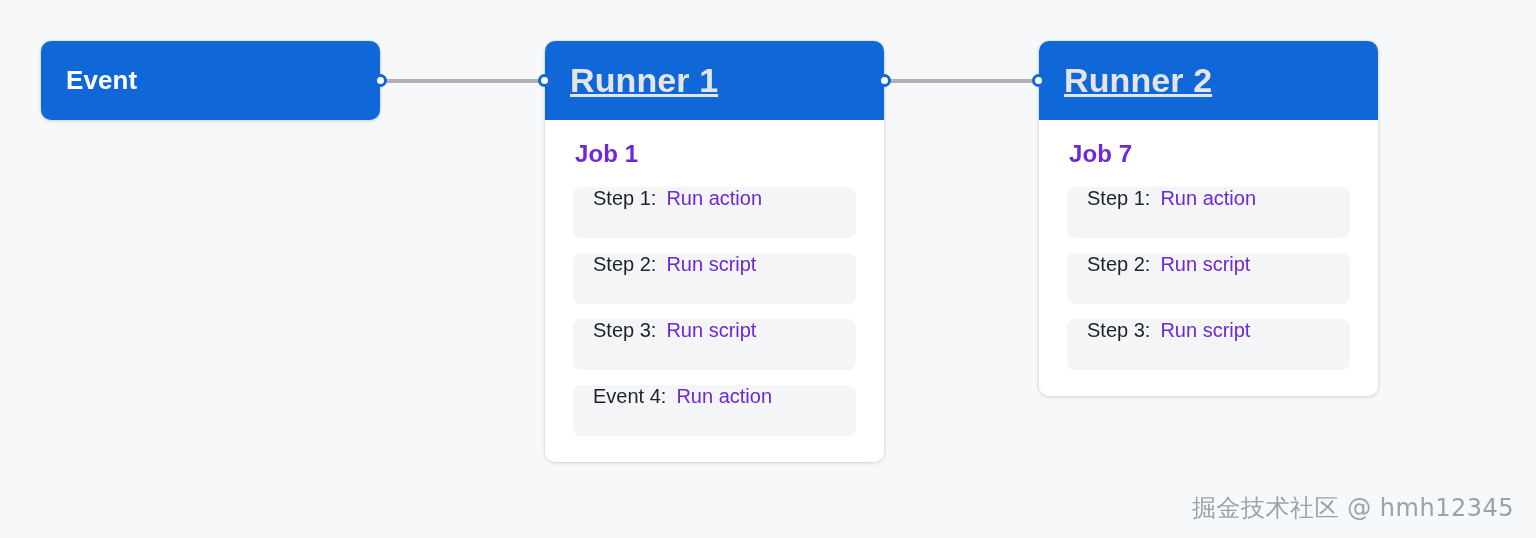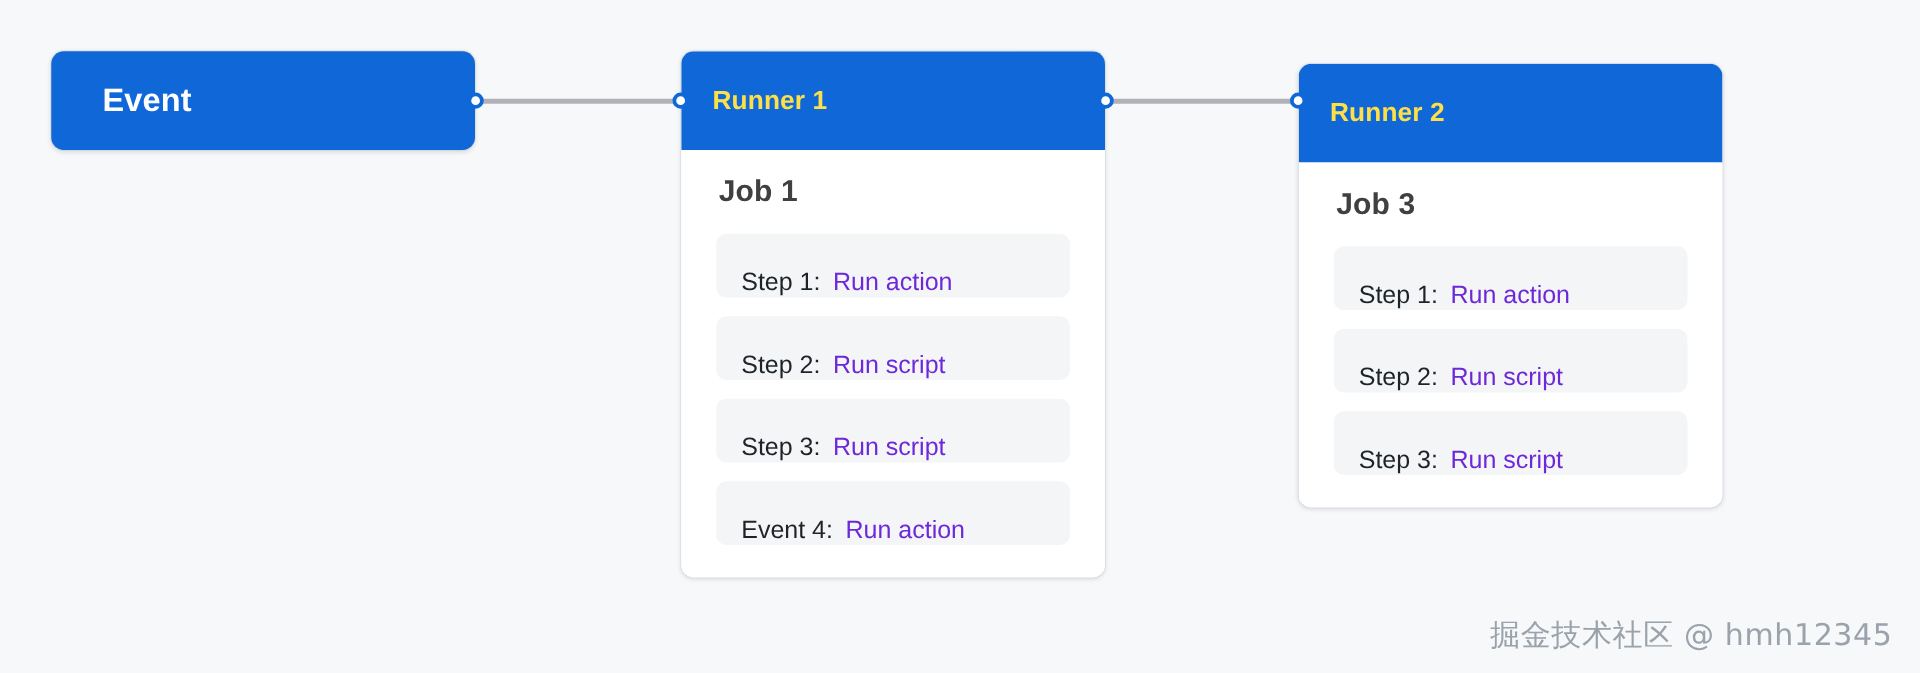--- a/index.html
+++ b/index.html
@@ -66,67 +66,68 @@
     height: 79px;
     background: #1068d8;
     display: flex;
     align-items: center;
   }
   .node-event .event-label {
     color: #ffffff;
     font-size: 26px;
     font-weight: 700;
     letter-spacing: 0.1px;
-    padding-left: 41px;
+    padding-left: 25px;
   }
 
   .node-runner1 { left: 545px;  top: 41px; width: 339px; }
-  .node-runner2 { left: 1039px; top: 51px; width: 339px; }
+  .node-runner2 { left: 1039px; top: 41px; width: 339px; }
 
   .node-header {
     height: 79px;
     background: #1068d8;
     display: flex;
     align-items: center;
     padding-left: 25px;
     box-sizing: border-box;
   }
   .node-header .header-title {
-    color: #fde047;
-    font-size: 21px;
+    color: #e5e5e5;
+    font-size: 34px;
     font-weight: 700;
     letter-spacing: 0.1px;
+    text-decoration: underline;
   }
 
   .node-body {
     background: #ffffff;
     padding: 20px 28px 26px 28px;
     box-sizing: border-box;
   }
 
   .job-title {
     font-size: 24px;
     font-weight: 700;
-    color: #404040;
+    color: #6d28d9;
     margin: 0 0 19px 2px;
     letter-spacing: 0.1px;
   }
 
   .steps {
     display: flex;
     flex-direction: column;
     gap: 15px;
   }
 
   .step-row {
     background: #f3f5f7;
     border-radius: 8px;
     height: 51px;
     display: flex;
-    align-items: flex-end;
+    align-items: flex-start;
     padding-left: 20px;
     box-sizing: border-box;
   }
   .step-key {
     font-size: 20px;
     color: #1f2328;
     font-weight: 400;
     white-space: pre;
   }
   .step-val {
@@ -187,21 +188,21 @@
         </div>
       </div>
     </div>
   </div>
 
   <div class="node node-runner2">
     <div class="node-header">
       <span class="header-title">Runner 2</span>
     </div>
     <div class="node-body">
-      <div class="job-title">Job 3</div>
+      <div class="job-title">Job 7</div>
       <div class="steps">
         <div class="step-row">
           <span class="step-key">Step 1:</span>
           <span class="step-val">Run action</span>
         </div>
         <div class="step-row">
           <span class="step-key">Step 2:</span>
           <span class="step-val">Run script</span>
         </div>
         <div class="step-row">

